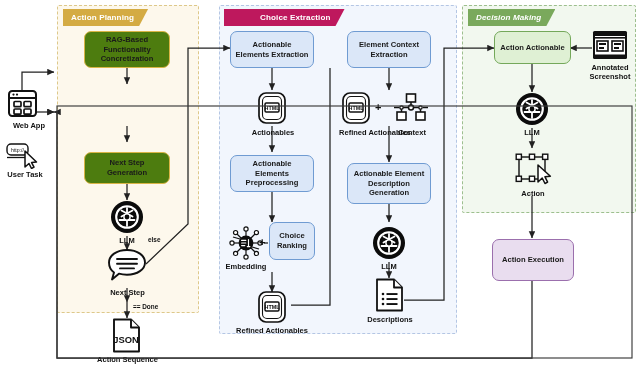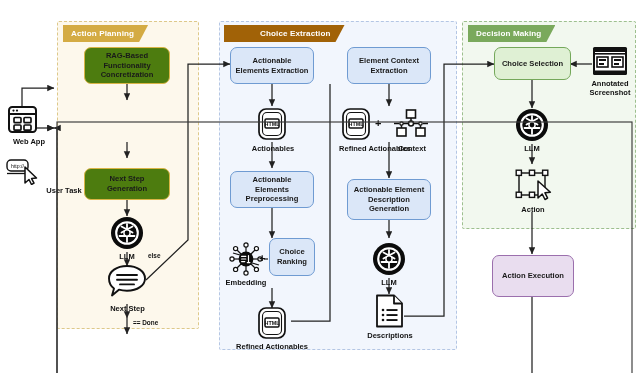--- a/index.html
+++ b/index.html
@@ -1,29 +1,29 @@
 <!DOCTYPE html>
 <html><head>
 <meta charset="utf-8">
 <style>
   html,body{margin:0;padding:0;background:#ffffff;}
   body{width:640px;height:373px;font-family:"Liberation Sans",sans-serif;overflow:hidden;position:relative;}
-  #stage{position:absolute;left:0;top:16px;width:640px;height:281px;border-radius:8px;}
+  #stage{position:absolute;left:0;top:0;width:640px;height:281px;border-radius:8px;}
   svg#wires{position:absolute;left:0;top:0;width:640px;height:373px;pointer-events:none;}
 
   .zone{position:absolute;border:1.3px dashed #b9b9b9;border-radius:2px;}
   .zone.plan{background:#fdf8ec;border-color:#ddc88a;}
   .zone.choice{background:#f2f6fd;border-color:#b4c6e4;}
   .zone.decide{background:#f2f8ef;border-color:#9dbf8e;}
 
   .pennant{position:absolute;height:17px;display:flex;align-items:center;padding:0 14px 0 8px;
     color:#fff;font-size:8.1px;font-weight:bold;letter-spacing:.1px;white-space:nowrap;
     clip-path:polygon(0 0,100% 0,calc(100% - 9px) 100%,0 100%);}
   .pennant.p-plan{background:#d4ab43;}
-  .pennant.p-choice{background:#a16207;padding-left:36px;}
+  .pennant.p-choice{background:#be185d;padding-left:36px;}
   .pennant.p-decide{background:#7aa95c;}
 
   .node{position:absolute;border-radius:7px;display:flex;align-items:center;justify-content:center;
     text-align:center;font-size:7.6px;font-weight:bold;color:#1a1a1a;line-height:1.27;padding:2px 4px;
     box-sizing:border-box;}
   .n-yellow{background:#4d7c0f;border:1.8px solid #d9b546;}
   .n-blue{background:#dbe7f8;border:1.8px solid #6f9bd2;}
   .n-green{background:#dff0d4;border:1.8px solid #74a85a;}
   .n-purple{background:#e9ddef;border:1.8px solid #9b6fad;}
 
@@ -37,21 +37,21 @@
 <body>
 
 <div id="stage">
 
   <div class="zone plan" style="left:57px;top:5px;width:140px;height:306px;"></div>
   <div class="zone choice" style="left:219px;top:5px;width:236px;height:327px;"></div>
   <div class="zone decide" style="left:462px;top:5px;width:172px;height:206px;"></div>
 
   <div class="pennant p-plan" style="left:63px;top:9px;">Action Planning</div>
   <div class="pennant p-choice" style="left:224px;top:9px;">Choice Extraction</div>
-  <div class="pennant p-decide" style="left:468px;top:9px;">Decision Making</div>
+  <div class="pennant p-decide" style="left:468px;top:9px;font-style:italic;">Decision Making</div>
 
   <svg id="wires" viewBox="0 0 640 373">
     <defs>
       <marker id="ah" markerWidth="7" markerHeight="7" refX="5.4" refY="2.6" orient="auto">
         <path d="M0,0 L5.6,2.6 L0,5.2 z" fill="#222"></path>
       </marker>
       <marker id="ahg" markerWidth="7" markerHeight="7" refX="5.4" refY="2.6" orient="auto">
         <path d="M0,0 L5.6,2.6 L0,5.2 z" fill="#555"></path>
       </marker>
     </defs>
@@ -119,21 +119,21 @@
   <div class="cap" style="left:0px;top:121px;width:45px;text-align:right;">Web App</div>
 
   <div class="ico" style="left:6px;top:143px;">
     <svg width="34" height="26" viewBox="0 0 34 26">
       <rect x="1" y="1" width="21" height="11" rx="4" fill="#fff" stroke="#111" stroke-width="1.4"></rect>
       <text x="11.5" y="8.6" font-family="Liberation Sans, sans-serif" font-size="5.2" text-anchor="middle" fill="#111">http://</text>
       <line x1="1" y1="14.5" x2="22" y2="14.5" stroke="#111" stroke-width="1.3"></line>
       <path d="M19,8 L19,24 L23,20.5 L25.5,25.5 L28,24.2 L25.6,19.6 L30.5,19 z" fill="#fff" stroke="#111" stroke-width="1.5" stroke-linejoin="round"></path>
     </svg>
   </div>
-  <div class="cap" style="left:0px;top:170px;width:50px;margin-left:39px;">User Task</div>
+  <div class="cap" style="left:0px;top:170px;width:50px;">User Task</div>
 
   <div class="node n-yellow" style="left:84px;top:31px;width:86px;height:37px;">RAG-Based Functionality Concretization</div>
   <div class="node n-yellow" style="left:84px;top:152px;width:86px;height:32px;">Next Step Generation</div>
 
   <div class="ico" style="left:110px;top:200px;">
     <svg width="34" height="34" viewBox="0 0 34 34">
       <circle cx="17" cy="17" r="16" fill="#0b0b0b"></circle>
       <path d="M17 6.2 a10.8 10.8 0 1 0 0 21.6 a10.8 10.8 0 1 0 0 -21.6 z" fill="none" stroke="#fff" stroke-width="2.1"></path>
       <path d="M11.5 10.5 L22.5 16.5 M22.5 10.5 L11.5 16.5 M17 8 L17 26 M9.5 20 L24.5 20" stroke="#fff" stroke-width="1.8" fill="none" stroke-linecap="round"></path>
       <circle cx="17" cy="17" r="3.1" fill="#0b0b0b" stroke="#fff" stroke-width="1.4"></circle>
@@ -146,20 +146,27 @@
     <svg width="42" height="34" viewBox="0 0 42 34">
       <path d="M21 2 C31.5 2 39 7.6 39 14.4 C39 21.2 31.5 26.8 21 26.8 C18 26.8 15.3 26.4 12.9 25.7 L6 31.5 L8 24.4 C4.8 22 3 18.4 3 14.4 C3 7.6 10.5 2 21 2 z" fill="#fff" stroke="#111" stroke-width="1.9" stroke-linejoin="round"></path>
       <line x1="11" y1="11" x2="31" y2="11" stroke="#111" stroke-width="1.9" stroke-linecap="round"></line>
       <line x1="11" y1="15.8" x2="31" y2="15.8" stroke="#111" stroke-width="1.9" stroke-linecap="round"></line>
       <line x1="14" y1="20.4" x2="28" y2="20.4" stroke="#111" stroke-width="1.9" stroke-linecap="round"></line>
     </svg>
   </div>
   <div class="cap" style="left:95px;top:288px;width:65px;">Next Step</div>
   <div class="caps" style="left:133px;top:303px;">== Done</div>
 
+  <div class="ico" style="left:112px;top:318px;">
+    <svg width="29" height="35" viewBox="0 0 29 35">
+      <path d="M2 1.5 L19 1.5 L27 9.5 L27 33.5 L2 33.5 z" fill="#fff" stroke="#111" stroke-width="1.9" stroke-linejoin="round"></path>
+      <path d="M19 1.5 L19 9.5 L27 9.5" fill="#fff" stroke="#111" stroke-width="1.9" stroke-linejoin="round"></path>
+      <text x="14" y="25" font-family="Liberation Sans, sans-serif" font-size="9.4" font-weight="bold" text-anchor="middle" fill="#111">JSON</text>
+    </svg>
+  </div>
   <div class="cap" style="left:85px;top:355px;width:85px;">Action Sequence</div>
 
   <div class="node n-blue" style="left:230px;top:31px;width:84px;height:37px;">Actionable Elements Extraction</div>
 
   <div class="ico" style="left:257px;top:91px;">
     <svg width="30" height="34" viewBox="0 0 30 34">
       <rect x="2" y="2" width="26" height="30" rx="7" fill="#fff" stroke="#111" stroke-width="1.7"></rect>
       <rect x="5.5" y="5.5" width="19" height="23" rx="4.5" fill="#fff" stroke="#111" stroke-width="1.1"></rect>
       <rect x="8" y="12" width="14" height="9" rx="1.2" fill="#fff" stroke="#111" stroke-width="1.5"></rect>
       <text x="15" y="19.3" font-family="Liberation Sans, sans-serif" font-size="5.4" font-weight="bold" text-anchor="middle" fill="#111">HTML</text>
@@ -268,21 +275,21 @@
           <rect x="11.5" y="15.1" width="11" height="1.9"></rect>
         <circle cx="8" cy="21" r="1.3"></circle>
           <rect x="11.5" y="20.1" width="11" height="1.9"></rect>
         <circle cx="8" cy="26" r="1.3"></circle>
           <rect x="11.5" y="25.1" width="11" height="1.9"></rect>
       </g>
     </svg>
   </div>
   <div class="cap" style="left:356px;top:315px;width:68px;">Descriptions</div>
 
-  <div class="node n-green" style="left:494px;top:31px;width:77px;height:33px;">Choice Selection</div>
+  <div class="node n-green" style="left:494px;top:31px;width:77px;height:33px;">Action Actionable</div>
 
   <div class="ico" style="left:592px;top:30px;">
     <svg width="36" height="30" viewBox="0 0 36 30">
       <rect x="1" y="1" width="34" height="28" rx="1.5" fill="#111"></rect>
       <rect x="3" y="6" width="30" height="21" fill="#fff"></rect>
       <g fill="#111">
         <rect x="3" y="3" width="30" height="2.4"></rect>
         <rect x="3" y="7" width="30" height="1.6"></rect>
         <rect x="3" y="24.5" width="30" height="2.5"></rect>
       </g>

